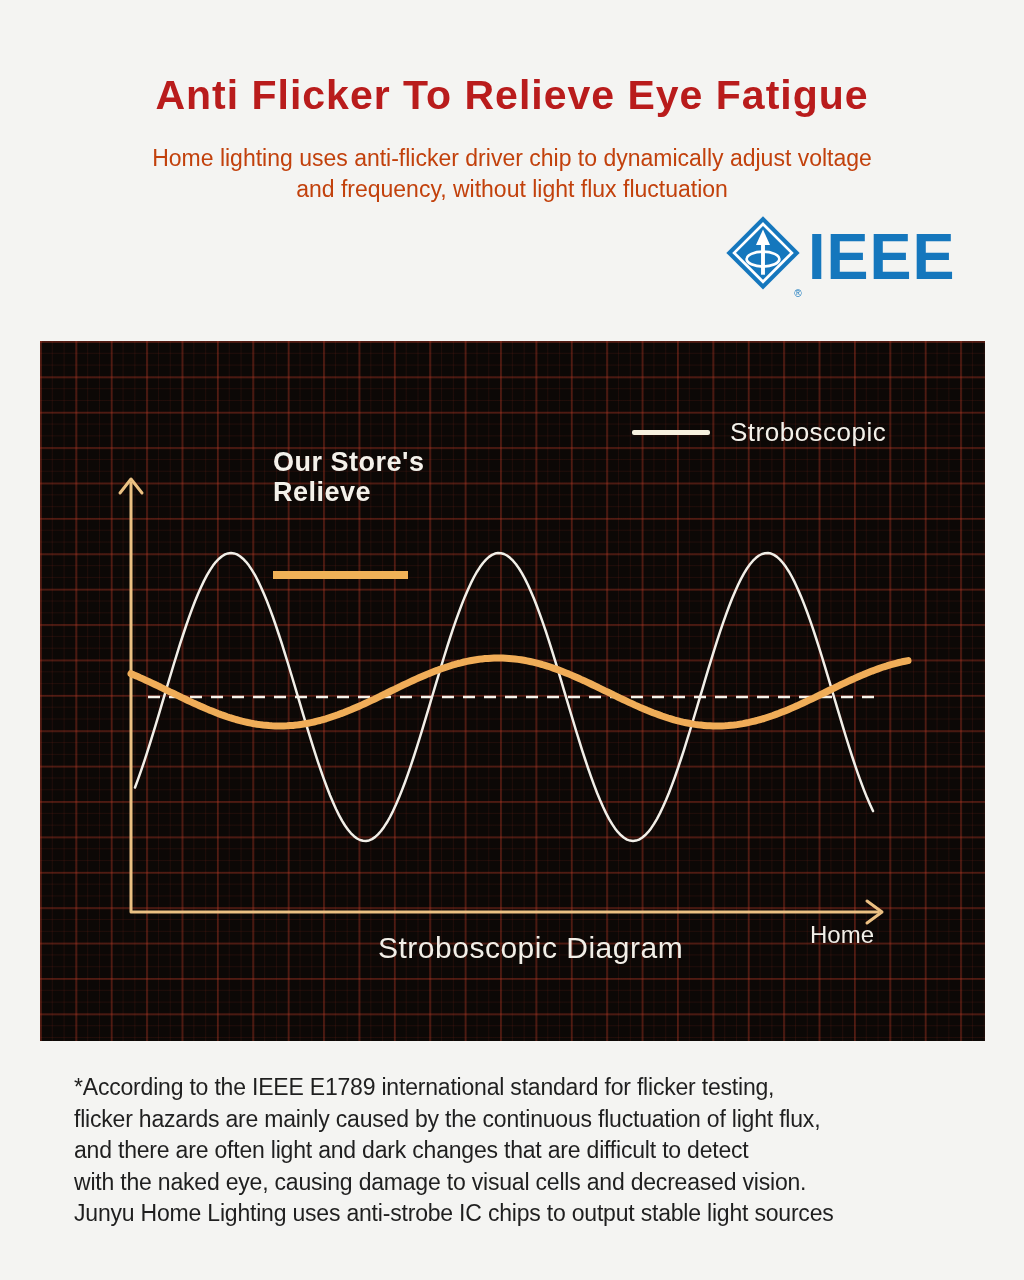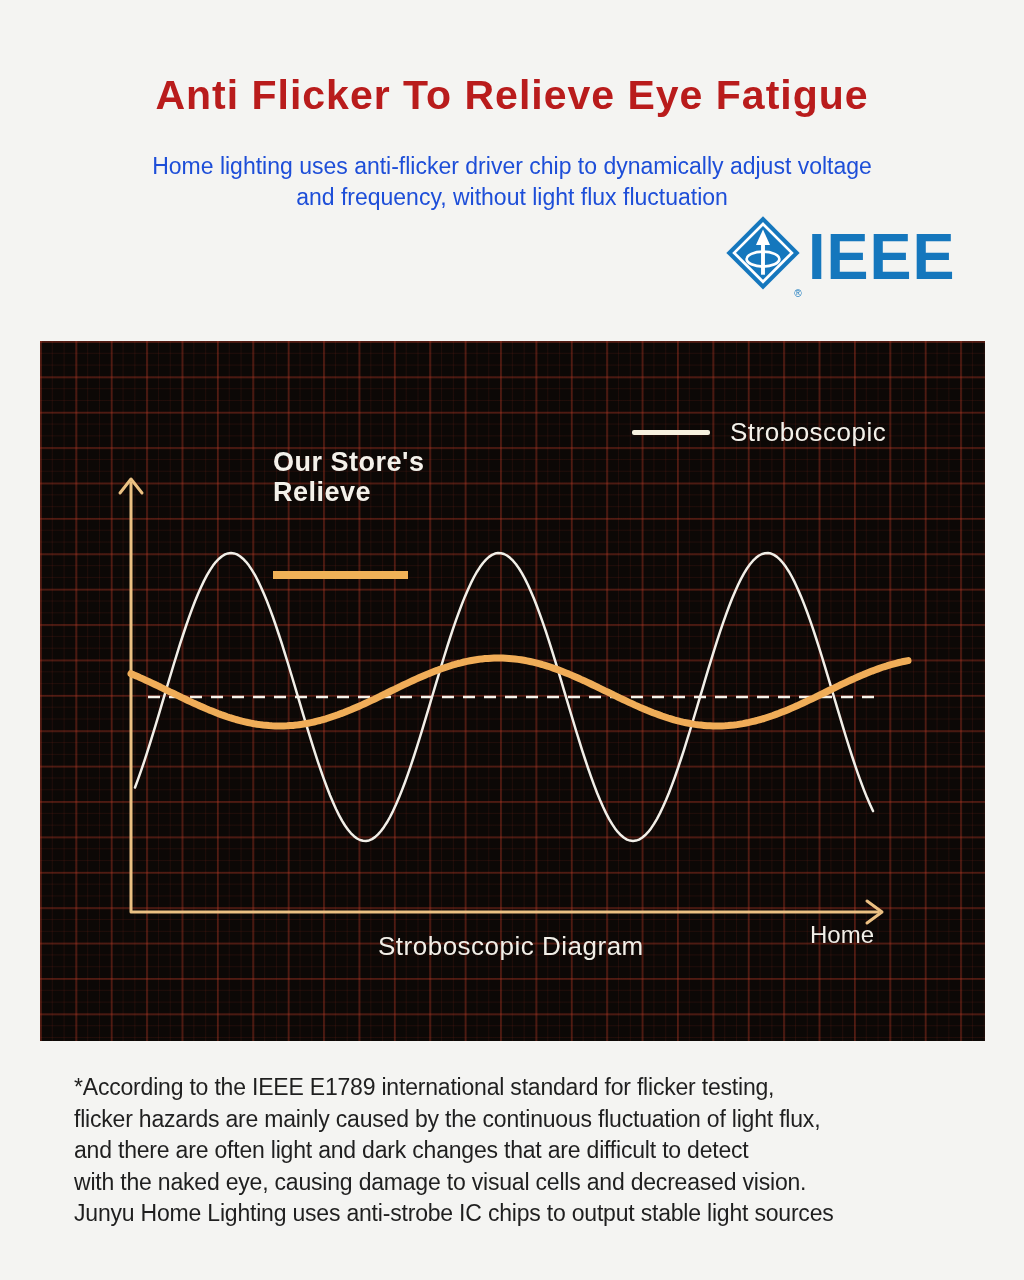--- a/index.html
+++ b/index.html
@@ -3,21 +3,21 @@
 <meta charset="utf-8">
 <style>
   html,body{margin:0;padding:0;background:#e9e9e9;}
   .page{position:relative;width:1024px;height:1280px;background:#f4f4f2;
         font-family:"Liberation Sans",sans-serif;overflow:hidden;margin:0 auto;}
 
   
   .title{position:absolute;left:0;top:72px;width:100%;text-align:center;
          font-size:41px;font-weight:700;letter-spacing:1px;color:#b91c1c;white-space:pre;}
   .subtitle{position:absolute;left:0;top:143px;width:100%;text-align:center;
-            font-size:23px;line-height:31px;color:#1d4ed8;white-space:pre;margin-top:8px;}
+            font-size:23px;line-height:31px;color:#c2410c;white-space:pre;}
 
   .ieee{position:absolute;left:724px;top:213px;display:flex;align-items:center;}
   .ieee-mark{width:78px;height:86px;display:block;}
   .ieee-word{font-size:63px;font-weight:700;color:#1577bd;letter-spacing:1px;
              margin-left:6px;line-height:86px;transform:scaleY(1.04);}
 
   
   .panel{position:absolute;left:40px;top:341px;width:945px;height:700px;
          background-color:#0c0806;
          background-image:
@@ -30,21 +30,21 @@
 
   .legend-our{position:absolute;left:233px;top:46px;color:#f4f1ea;font-size:27px;
               font-weight:700;line-height:30px;white-space:pre;letter-spacing:0.5px;}
   .legend-bar{margin-top:4px;width:135px;height:8px;background:#f0b157;}
   .legend-anti{position:absolute;left:418px;top:56px;color:#f4f1ea;font-size:26px;
                line-height:30px;white-space:pre;letter-spacing:0.5px;}
   .legend-strobo{position:absolute;left:592px;top:76px;display:flex;align-items:center;gap:20px;}
   .legend-line{width:78px;height:5px;background:#f7f1df;border-radius:2px;}
   .legend-strobo-label{color:#f4f1ea;font-size:26px;letter-spacing:0.5px;line-height:30px;}
 
-  .chart-caption{position:absolute;left:338px;top:590px;color:#f2efe8;font-size:26px;
+  .chart-caption{position:absolute;left:338px;top:590px;color:#f2efe8;font-size:30px;
                  letter-spacing:0.5px;white-space:pre;}
   .time-label{position:absolute;left:770px;top:580px;color:#f2efe8;font-size:24px;white-space:pre;}
 
   
   .footnote{position:absolute;left:74px;top:1072px;font-size:23px;font-weight:400;
             line-height:31.5px;color:#1f1f1f;white-space:pre;letter-spacing:-0.2px;}
 </style>
 </head>
 <body>
 

